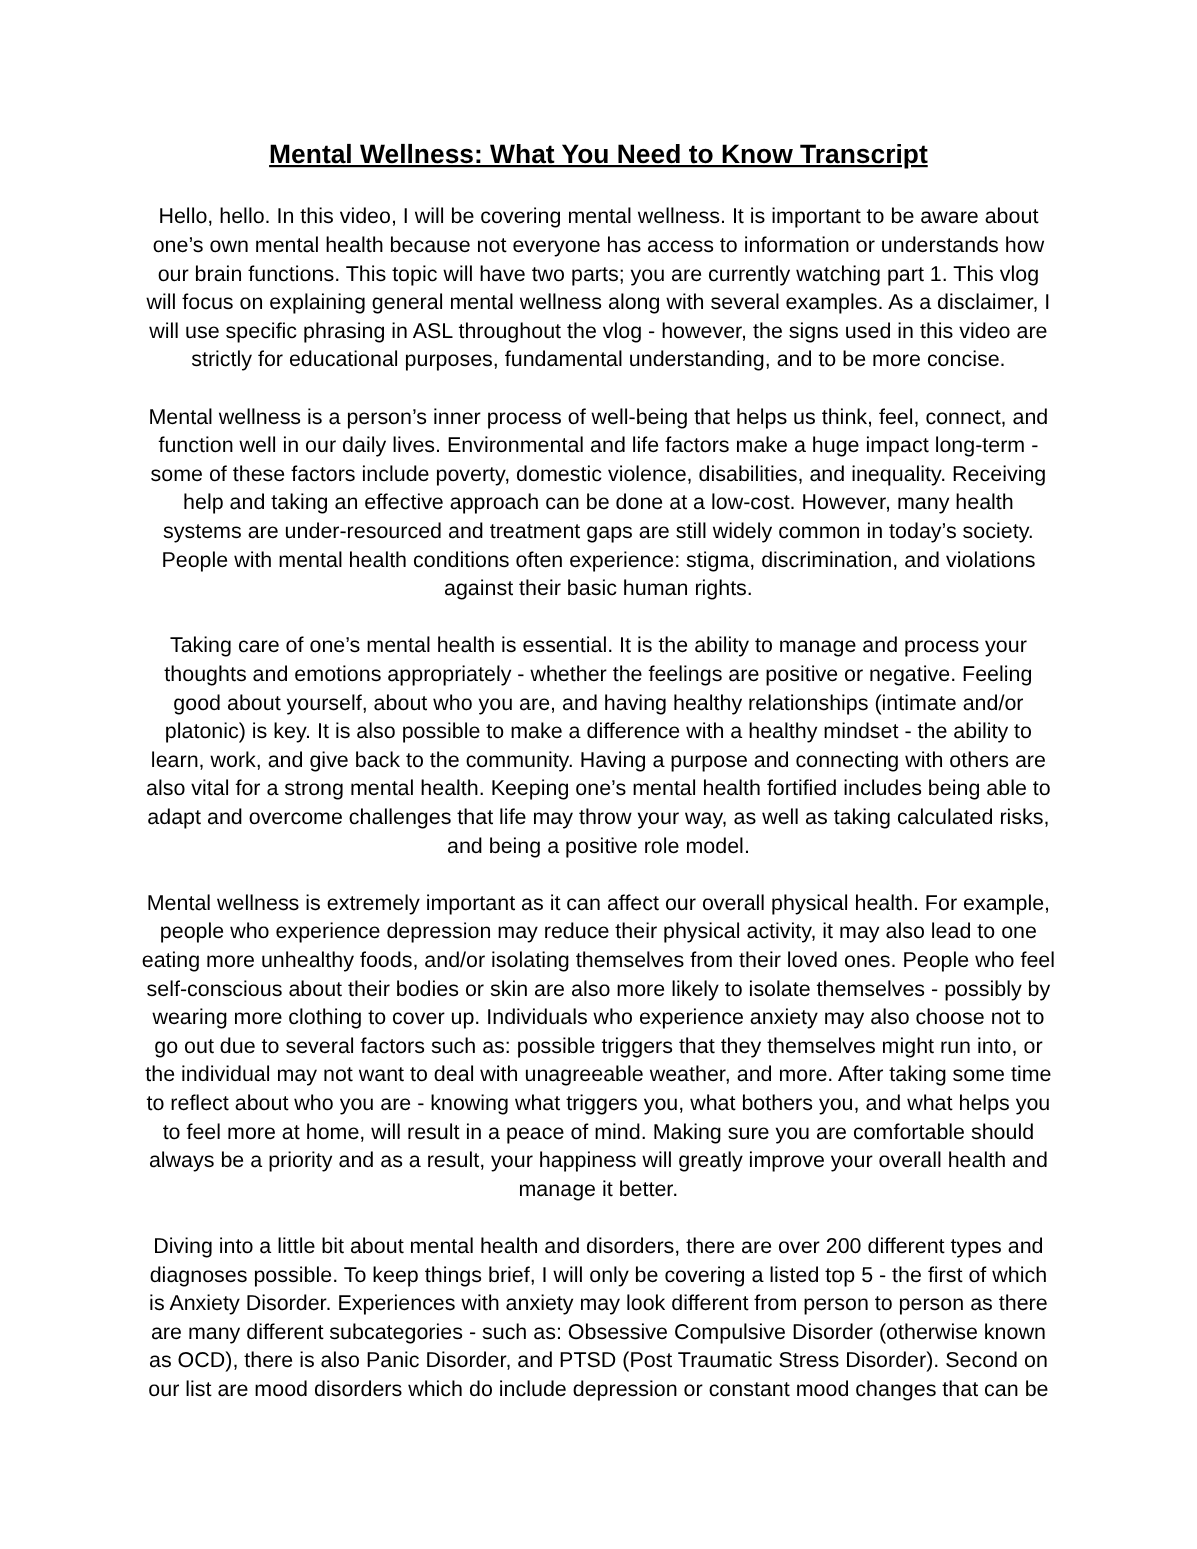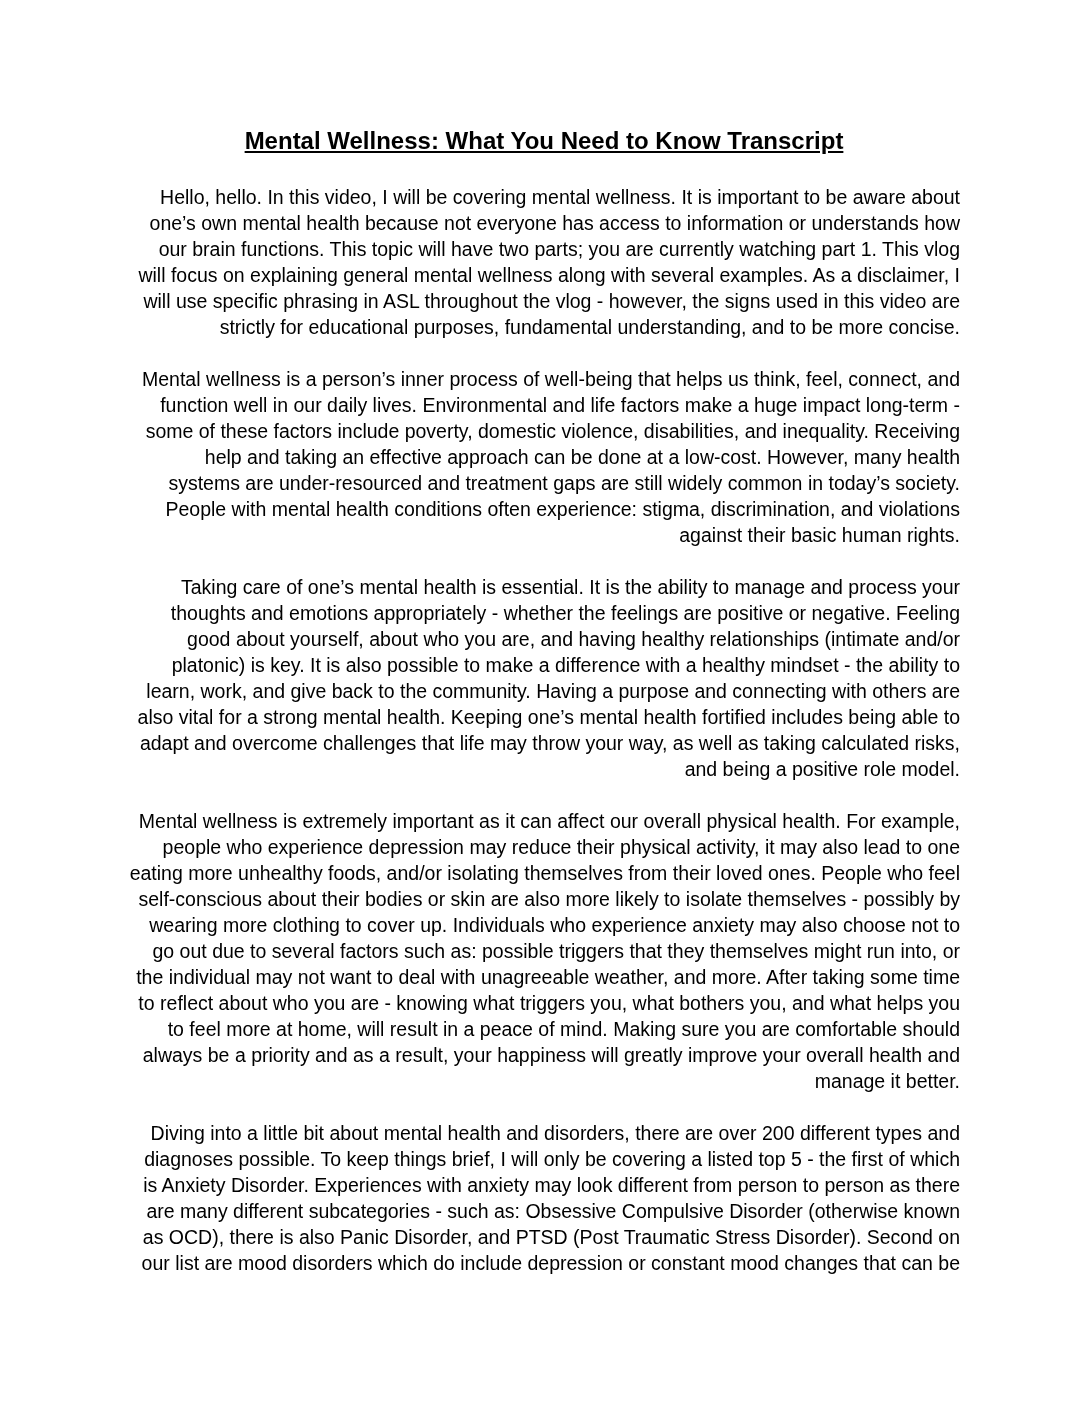--- a/index.html
+++ b/index.html
@@ -26,21 +26,21 @@
     text-decoration: underline;
     margin: 0;
     color: #000000;
   }
   .doc-para {
     font-family: "Liberation Sans", "DejaVu Sans", sans-serif;
     font-size: 19.5px;
     line-height: 26px;
     margin: 26px 0 0 0;
     color: #000000;
-    text-align: right;
+    text-align: center;
   }
   .doc-para:first-of-type {
     margin-top: 28px;
   }
 </style>
 </head>
 <body>
 
 <div class="page">
   <h1 class="doc-title">Mental Wellness: What You Need to Know Transcript</h1>

